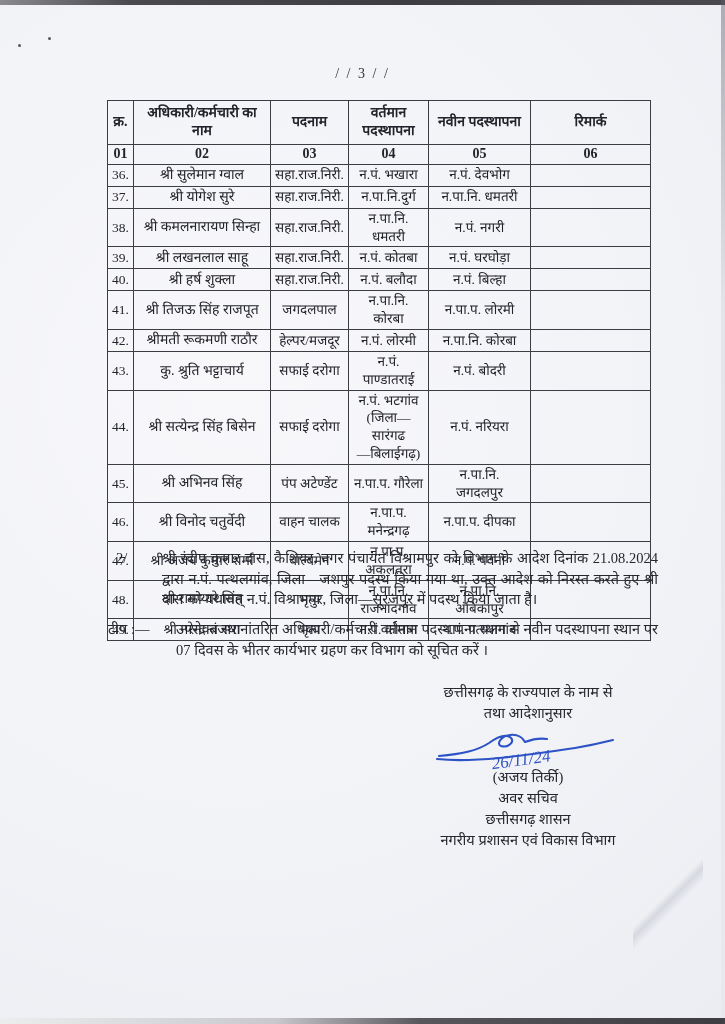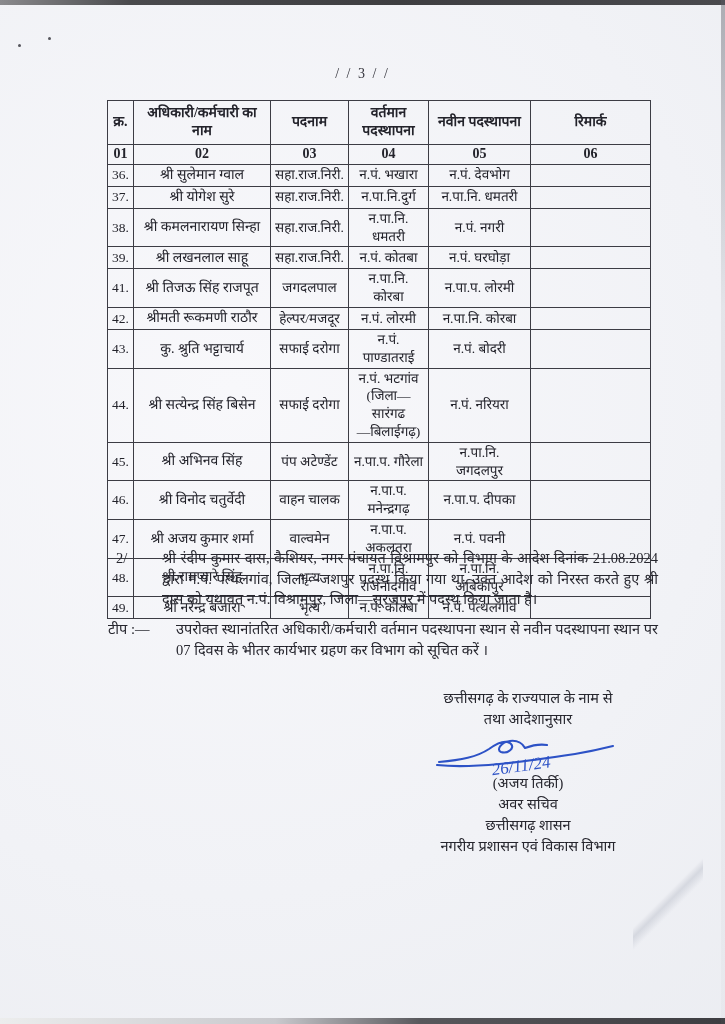--- a/index.html
+++ b/index.html
@@ -52,21 +52,21 @@
   
   .para{position:absolute;left:108px;width:550px;display:flex;
     font-size:14.5px;line-height:1.42;color:#26262e;}
   .para .label{flex:0 0 46px;padding-left:8px;}
   .para .ptext{flex:1;text-align:justify;}
   .para2{top:548px;}
   .note{top:619px;gap:20px;}
   .note .label{flex:0 0 48px;padding-left:0;white-space:nowrap;}
   
   .sig{position:absolute;left:382px;top:683px;width:292px;text-align:center;
-    font-size:14.5px;line-height:1.26;color:#26262e;margin-top:6px;}
+    font-size:14.5px;line-height:1.26;color:#26262e;}
   .sig .l{margin:0 0 3px 0;}
   .sig-svg{display:block;margin:2px auto -4px auto;}
   .sig-name{margin-top:0px;}
 </style>
 </head>
 <body>
 
 <div class="page">
 
   <div class="topbar"></div>
@@ -135,20 +135,28 @@
         </tr>
         <tr>
           <td class="c-sn">39.</td>
           <td class="c-name">श्री लखनलाल साहू</td>
           <td class="c-designation">सहा.राज.निरी.</td>
           <td class="c-current">न.पं. कोतबा</td>
           <td class="c-new">न.पं. घरघोड़ा</td>
           <td class="c-remark"></td>
         </tr>
         <tr>
+          <td class="c-sn">40.</td>
+          <td class="c-name">श्री हर्ष शुक्ला</td>
+          <td class="c-designation">सहा.राज.निरी.</td>
+          <td class="c-current">न.पं. बलौदा</td>
+          <td class="c-new">न.पं. बिल्हा</td>
+          <td class="c-remark"></td>
+        </tr>
+        <tr>
           <td class="c-sn">41.</td>
           <td class="c-name">श्री तिजऊ सिंह राजपूत</td>
           <td class="c-designation">जगदलपाल</td>
           <td class="c-current">न.पा.नि. कोरबा</td>
           <td class="c-new">न.पा.प. लोरमी</td>
           <td class="c-remark"></td>
         </tr>
         <tr>
           <td class="c-sn">42.</td>
           <td class="c-name">श्रीमती रूकमणी राठौर</td>

